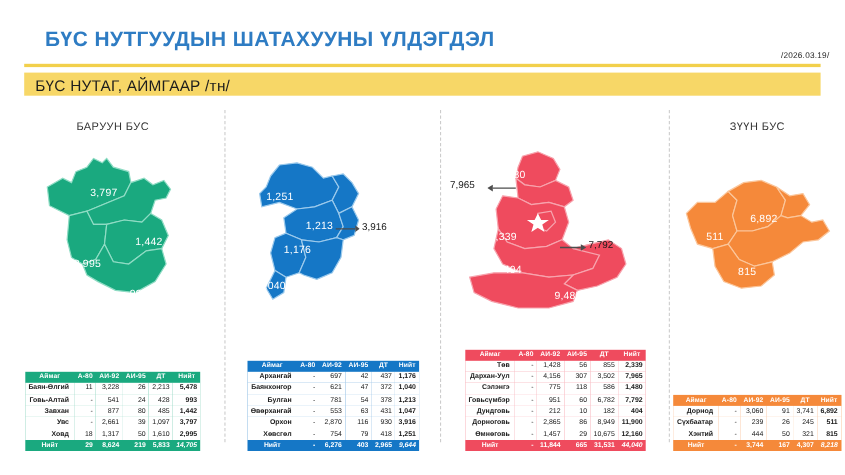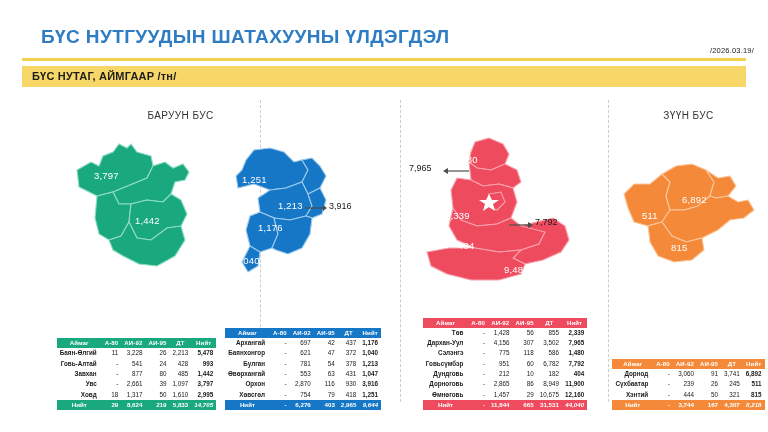--- a/index.html
+++ b/index.html
@@ -23,34 +23,34 @@
   }
   .title-rule{
     position:absolute;left:22px;top:58px;width:724px;height:3px;background:#f2d04b;
   }
   .subbar{
     position:absolute;left:22px;top:66px;width:724px;height:21px;
     background:#f7d767;border:0;
   }
   .subbar-label{
     position:absolute;left:10px;top:4px;
-    font-size:11px;font-weight:bold;color:#1d1d1d;letter-spacing:.2px;
+    font-size:14px;font-weight:normal;color:#1d1d1d;letter-spacing:.2px;
   }
   
   .panels{position:absolute;left:0;top:92px;width:768px;height:340px;}
   .panel{position:absolute;top:0;height:340px;}
   .panel .divider{
     position:absolute;right:0;top:8px;bottom:30px;width:0;
     border-right:1px dashed #cccccc;
   }
   .panel-title{
     position:absolute;top:18px;width:100%;text-align:center;
     font-size:10px;color:#333;letter-spacing:.4px;font-weight:normal;
   }
-  #panel-baruun{left:12px;width:205px;padding-left:44px;}
+  #panel-baruun{left:0;width:205px;}
   #panel-hangai{left:205px;width:196px;}
   #panel-tuv{left:401px;width:208px;}
   #panel-zuun{left:609px;width:159px;}
 
   
   .maparea{position:absolute;left:0;top:30px;width:100%;height:175px;}
   .maparea svg{display:block;margin:0 auto;}
   .mlabel{
     position:absolute;color:#ffffff;font-size:9.5px;font-weight:normal;
     letter-spacing:.2px;white-space:nowrap;pointer-events:none;

